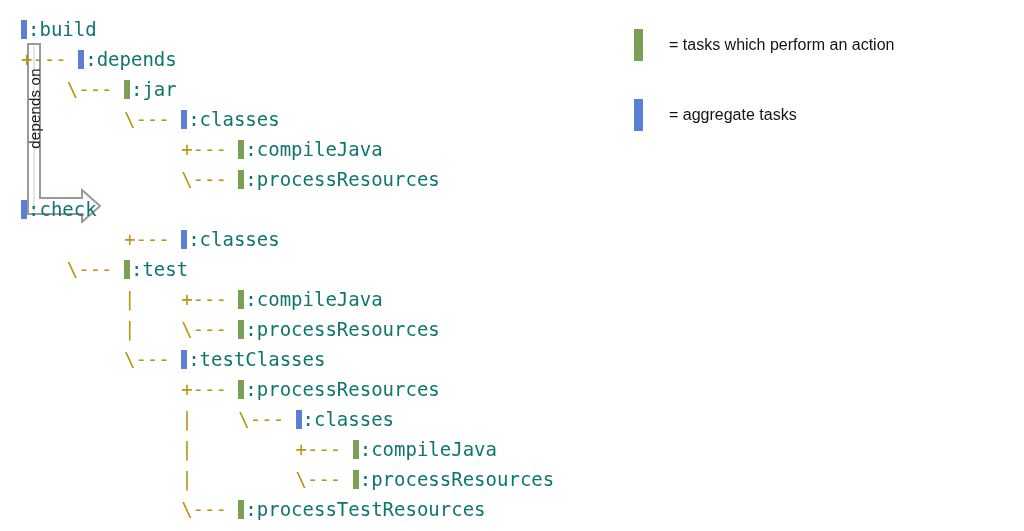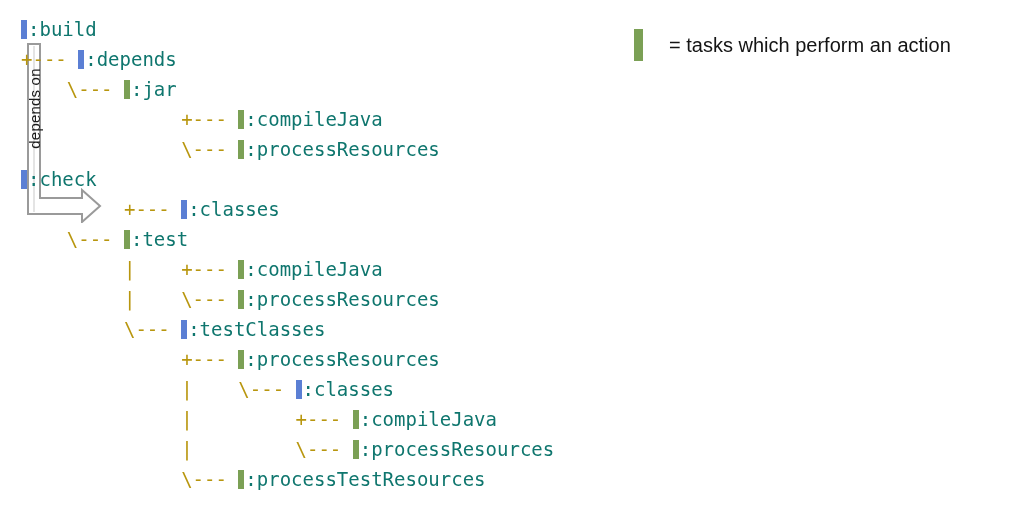--- a/index.html
+++ b/index.html
@@ -89,54 +89,59 @@
   .legend-swatch {
     width: 9px;
     height: 32px;
     flex: 0 0 auto;
   }
   .legend-swatch.action    { background: #7ba055; }
   .legend-swatch.aggregate { background: #5b7fd4; }
   .legend-text {
     margin-left: 26px;
     font-family: "Liberation Sans", sans-serif;
-    font-size: 20px;
+    font-size: 16px;
     color: #141414;
     white-space: nowrap;
   }
 </style>
 </head>
 <body>
 
 <div id="depends-on">
   <svg width="120" height="185" viewBox="0 0 120 185">
 
     <path d="M 28 6 L 40 6 L 40 160 L 82 160 L 82 152 L 100 168 L 82 184 L 82 176 L 28 176 Z" fill="#ffffff" stroke="#9a9a9a" stroke-width="2" stroke-linejoin="miter"></path>
     <line x1="34" y1="8" x2="34" y2="174" stroke="#c9c9c9" stroke-width="1"></line>
   </svg>
   <div id="depends-label">depends on</div>
 </div>
 
 <div id="tree">
     <div class="row"><span class="conn"></span><span class="marker aggregate"></span><span class="tname">:build</span></div>
     <div class="row"><span class="conn">+--- </span><span class="marker aggregate"></span><span class="tname">:depends</span></div>
     <div class="row"><span class="conn">    \--- </span><span class="marker action"></span><span class="tname">:jar</span></div>
+    <div class="row"><span class="conn">         \--- </span><span class="marker aggregate"></span><span class="tname">:classes</span></div>
     <div class="row"><span class="conn">              +--- </span><span class="marker action"></span><span class="tname">:compileJava</span></div>
     <div class="row"><span class="conn">              \--- </span><span class="marker action"></span><span class="tname">:processResources</span></div>
     <div class="row"><span class="conn"></span><span class="marker aggregate"></span><span class="tname">:check</span></div>
     <div class="row"><span class="conn">         +--- </span><span class="marker aggregate"></span><span class="tname">:classes</span></div>
     <div class="row"><span class="conn">    \--- </span><span class="marker action"></span><span class="tname">:test</span></div>
     <div class="row"><span class="conn">         |    +--- </span><span class="marker action"></span><span class="tname">:compileJava</span></div>
     <div class="row"><span class="conn">         |    \--- </span><span class="marker action"></span><span class="tname">:processResources</span></div>
     <div class="row"><span class="conn">         \--- </span><span class="marker aggregate"></span><span class="tname">:testClasses</span></div>
     <div class="row"><span class="conn">              +--- </span><span class="marker action"></span><span class="tname">:processResources</span></div>
     <div class="row"><span class="conn">              |    \--- </span><span class="marker aggregate"></span><span class="tname">:classes</span></div>
     <div class="row"><span class="conn">              |         +--- </span><span class="marker action"></span><span class="tname">:compileJava</span></div>
     <div class="row"><span class="conn">              |         \--- </span><span class="marker action"></span><span class="tname">:processResources</span></div>
     <div class="row"><span class="conn">              \--- </span><span class="marker action"></span><span class="tname">:processTestResources</span></div>
   </div>
 
 <div id="legend">
     <div class="legend-row">
       <div class="legend-swatch action"></div>
       <div class="legend-text">= tasks which perform an action</div>
     </div>
+    <div class="legend-row">
+      <div class="legend-swatch aggregate"></div>
+      <div class="legend-text">= aggregate tasks</div>
+    </div>
   </div>
 
 </body></html>

